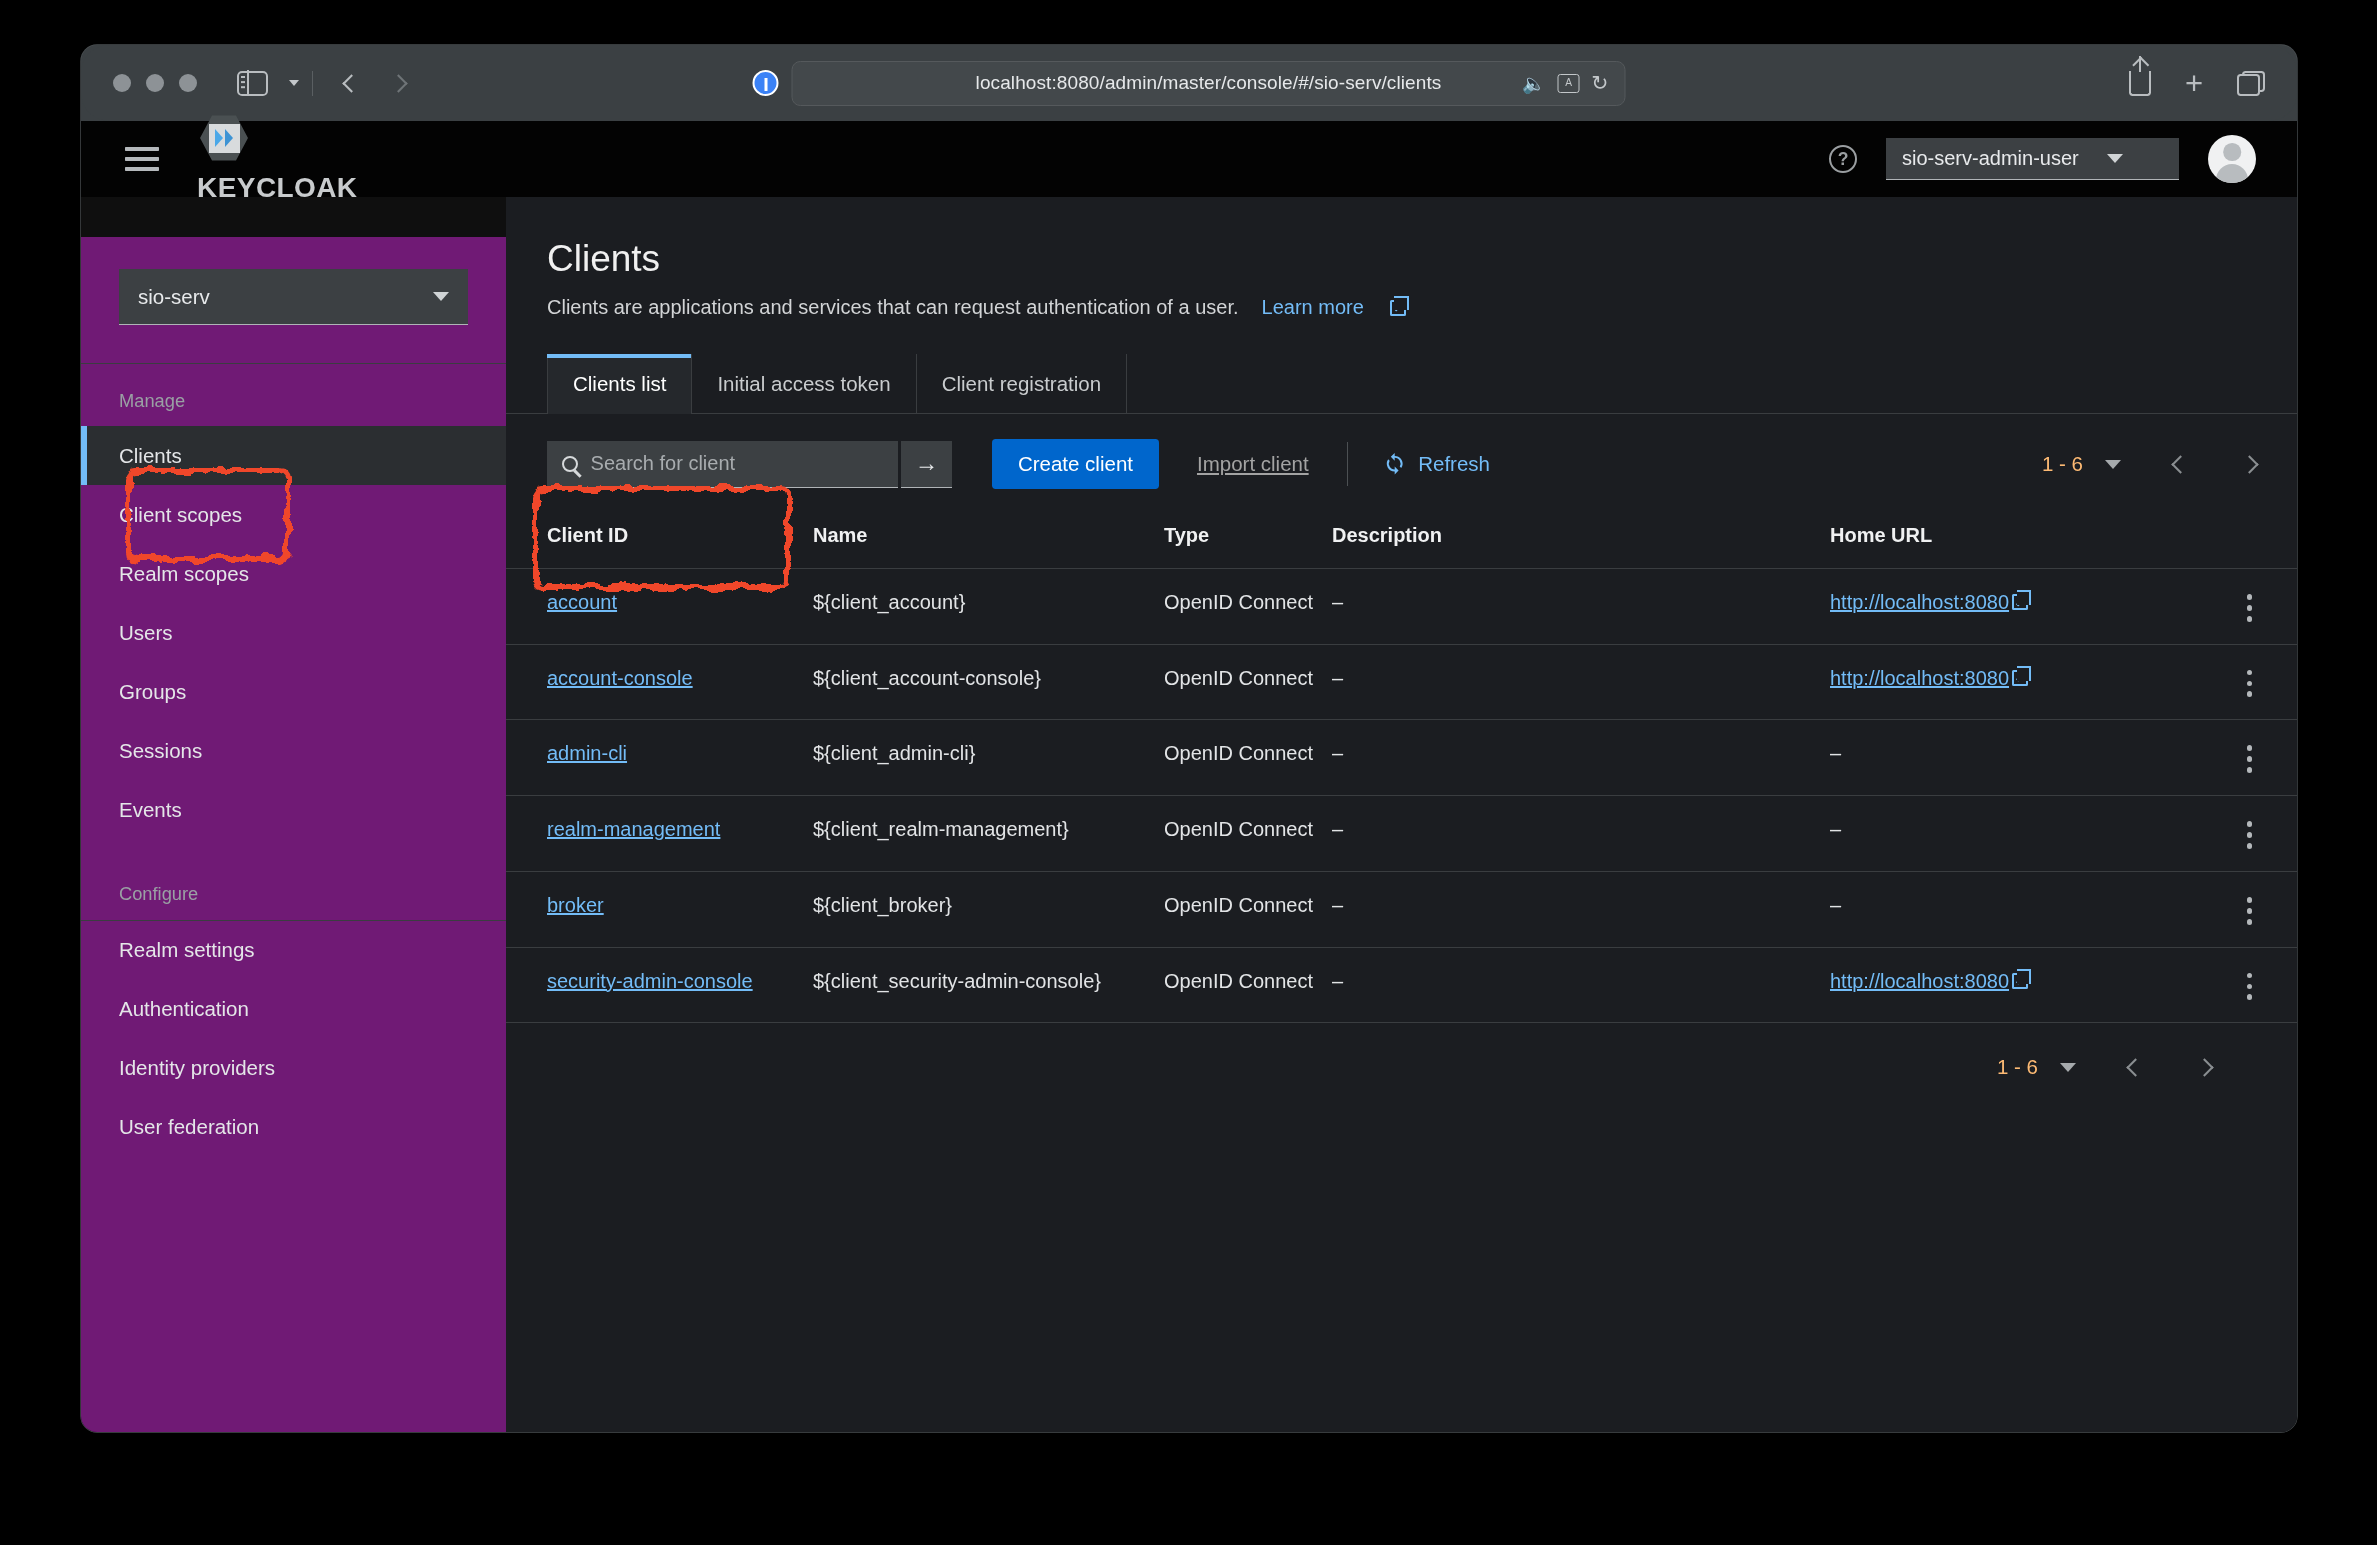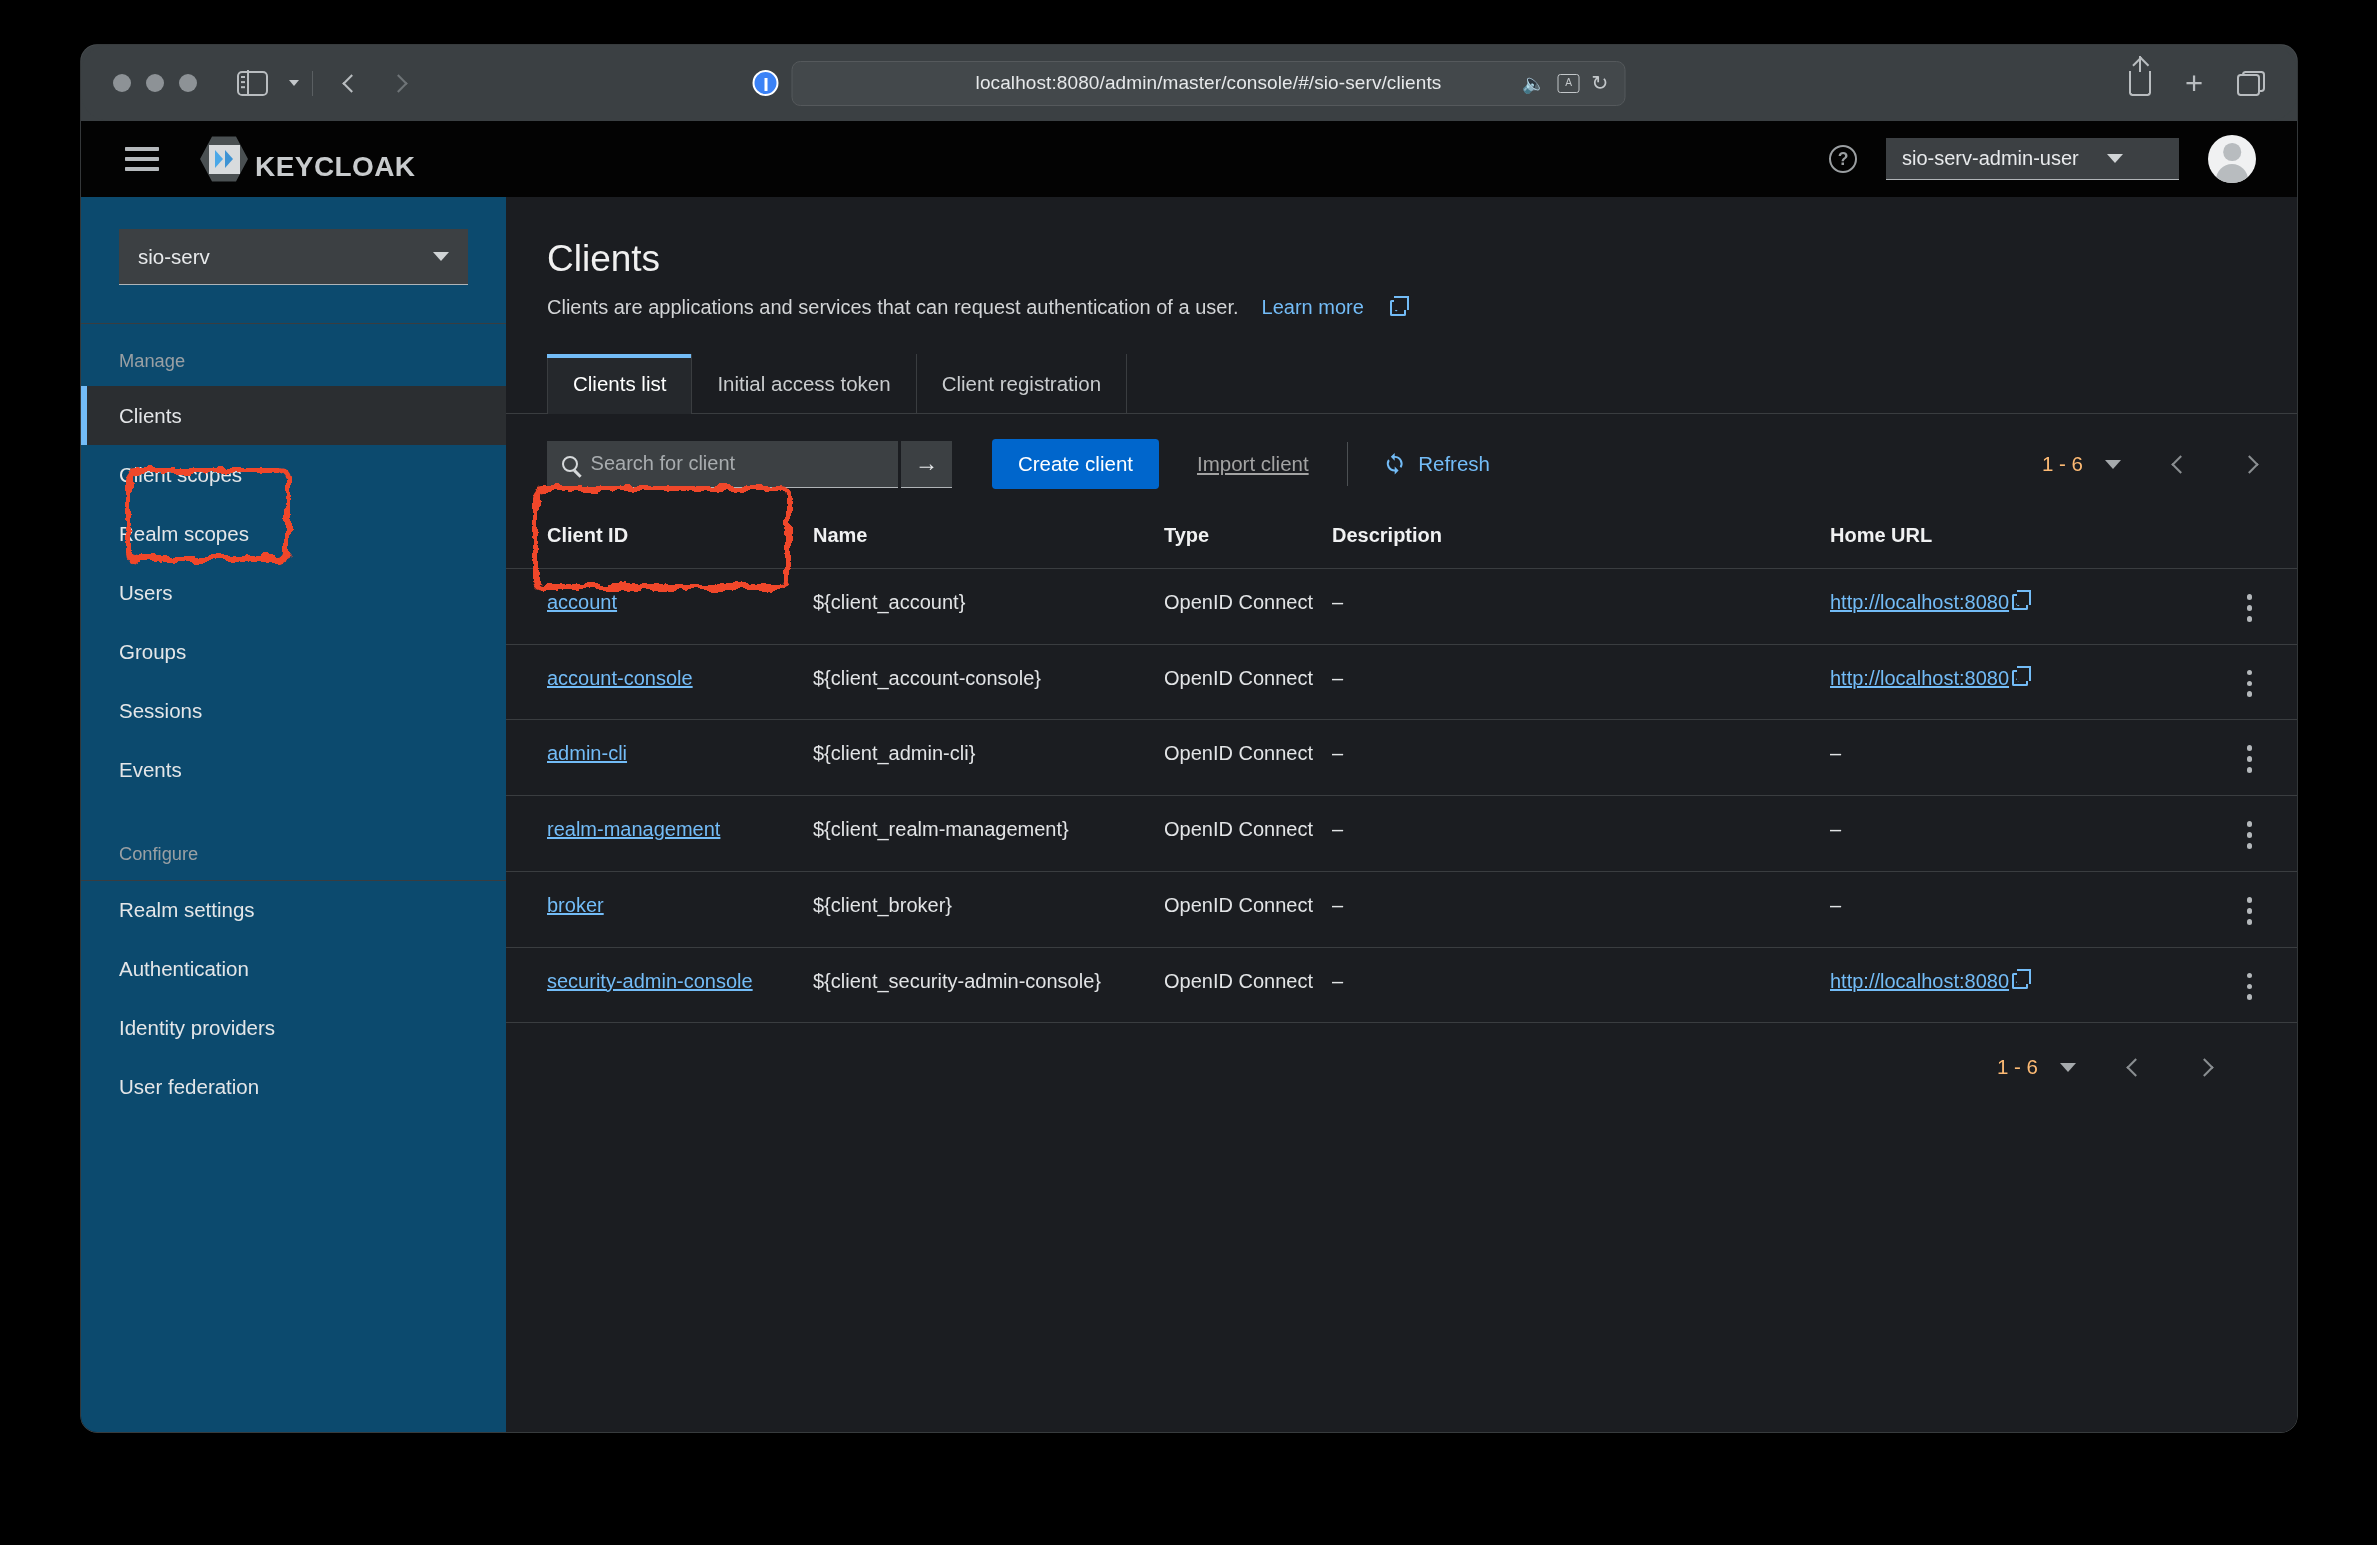--- a/index.html
+++ b/index.html
@@ -134,21 +134,21 @@
   .page { display: flex; height: calc(100% - 76px); background: #0f0f0f; }
 
   .masthead {
     position: absolute; left: 0; right: 0; top: 76px; height: 76px;
     background: #030303; display: flex; align-items: center;
     padding: 0 41px 0 44px; z-index: 5;
   }
   .hamburger { width: 34px; display: flex; flex-direction: column; gap: 6.6px; }
   .hamburger span { display: block; height: 3.7px; background: #b5b9bc; border-radius: 0.7px; }
 
-  .brand { display: flex; align-items: flex-end; gap: 10px; margin-left: 41px; }
+  .brand { display: flex; align-items: flex-start; gap: 10px; margin-left: 41px; flex-direction: column; }
   .kc-logo { width: 48px; height: 48px; position: relative; }
   .kc-hex {
     width: 48px; height: 48px; background: #4a5052;
     clip-path: polygon(25% 3%, 75% 3%, 100% 50%, 75% 97%, 25% 97%, 0% 50%);
     display: flex; align-items: center; justify-content: center;
   }
   .kc-inner {
     width: 31px; height: 29px; background: #d8dbdd;
     display: flex; align-items: center; justify-content: center; gap: 1.5px;
   }
@@ -187,21 +187,21 @@
     content: ""; position: absolute; left: 50%; top: 8px; transform: translateX(-50%);
     width: 17.6px; height: 17.6px; border-radius: 50%; background: #b8bcbf;
   }
   .avatar::after {
     content: ""; position: absolute; left: 50%; top: 29px; transform: translateX(-50%);
     width: 32px; height: 28px; border-radius: 16px 16px 0 0; background: #b8bcbf;
   }
 
   
   .sidebar {
-    width: 425px; flex-shrink: 0; background: #0c4a6e; margin-top: 76px;
+    width: 425px; flex-shrink: 0; background: #701a75; margin-top: 116px;
     padding-top: 0; position: relative;
   }
   .realm-select-wrap { padding: 32px 38px 0 38px; }
   .realm-select {
     height: 56px; background: #3c4043; border-bottom: 1.5px solid #b0b4b7;
     display: flex; align-items: center; justify-content: space-between;
     padding: 0 19px; color: #e8eaec; font-size: 20.5px;
   }
   .nav-divider { height: 0.7px; background: #3a3d40; margin-top: 38px; }
 

